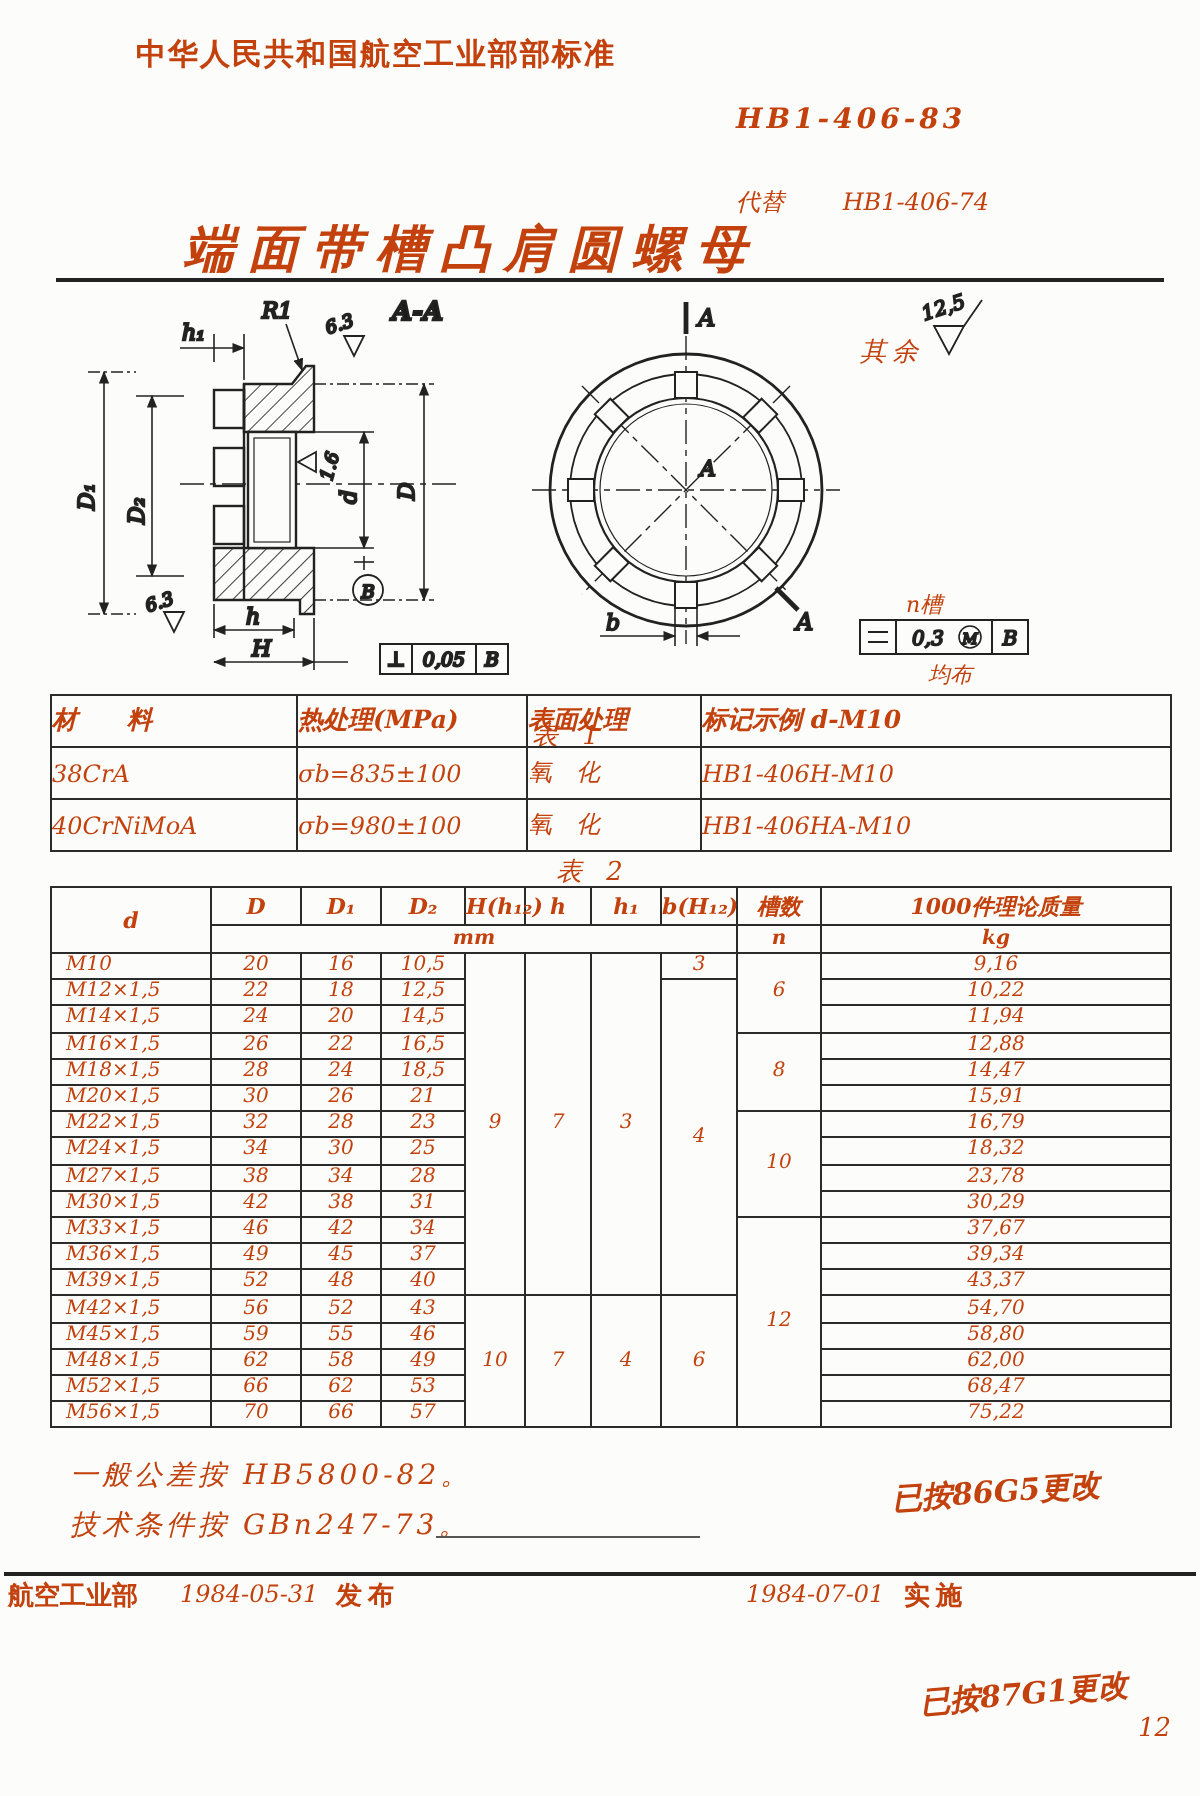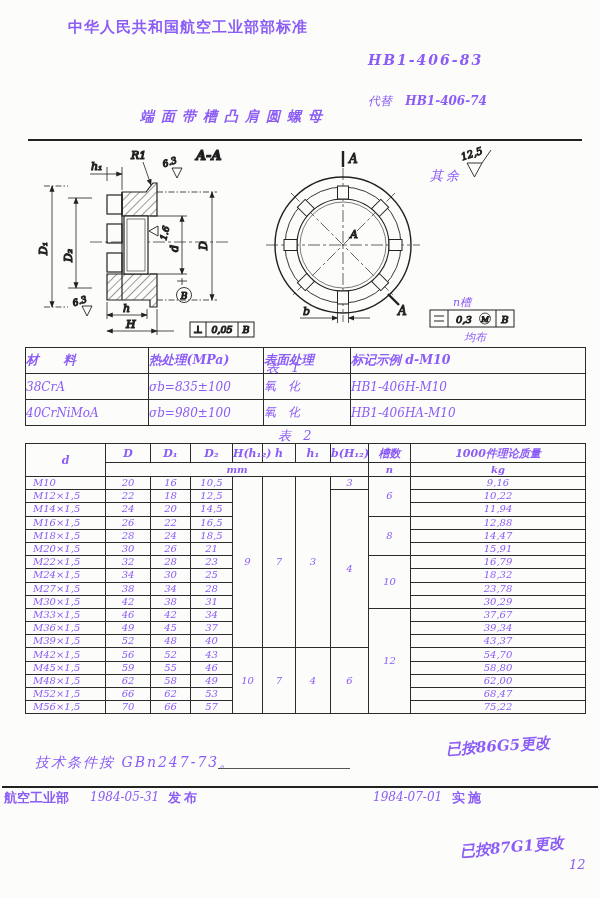--- a/index.html
+++ b/index.html
@@ -1,17 +1,17 @@
 <!DOCTYPE html>
 <html><head>
 <meta charset="utf-8">
 <style>
   html,body{margin:0;padding:0;background:#e8e8e6;}
   #page{position:relative;width:600px;height:898px;background:#fcfcfa;overflow:hidden;
-        font-family:"Liberation Sans",sans-serif;color:#8b5cf6;}
+        font-family:"Liberation Sans",sans-serif;color:#c2410c;}
   .abs{position:absolute;white-space:nowrap;}
   .print{font-family:"Liberation Sans",sans-serif;font-weight:bold;}
   .hw{font-family:"DejaVu Serif",serif;font-style:italic;}
   .rule{position:absolute;border-top:2px solid #222;}
   .thinrule{position:absolute;border-top:1.5px solid #555;}
   svg{position:absolute;left:0;top:0;}
   svg text{fill:#1b1b1b;font-family:"DejaVu Serif",serif;font-style:italic;}
   
   table{border-collapse:collapse;table-layout:fixed;position:absolute;background:transparent;}
   #t1{left:25px;top:347px;width:560px;}
@@ -29,23 +29,23 @@
 </style>
 </head>
 <body>
 
 <div id="page">
 
   <div class="abs print" style="left:68px;top:18px;font-size:15px;letter-spacing:1px;">中华人民共和国航空工业部部标准</div>
   <div class="abs hw" style="left:368px;top:52px;font-size:14px;font-weight:bold;letter-spacing:2px;text-align:center;">HB1-406-83</div>
   <div class="abs" style="left:368px;top:93px;font-size:12px;">
     <span class="hw">代替</span>
-    <span class="hw" style="margin-left:10px;font-weight:bold;">HB1-406-74</span>
+    <span class="hw" style="margin-left:26px;font-weight:normal;">HB1-406-74</span>
   </div>
-  <div class="abs hw" style="left:92px;top:108px;font-size:14px;letter-spacing:7px;font-weight:bold;margin-left:48px;">端面带槽凸肩圆螺母</div>
+  <div class="abs hw" style="left:92px;top:108px;font-size:25px;letter-spacing:7px;font-weight:bold;">端面带槽凸肩圆螺母</div>
   <div class="rule" style="left:28px;top:139px;width:554px;"></div>
 
   <svg width="600" height="898" viewBox="0 0 600 898">
     <defs>
       <pattern id="h45" width="6" height="6" patternUnits="userSpaceOnUse" patternTransform="rotate(45)">
         <line x1="0" y1="0" x2="0" y2="6" stroke="#3a3a3a" stroke-width="1"></line>
       </pattern>
       <marker id="arw" viewBox="0 0 10 10" refX="9" refY="5" markerWidth="8" markerHeight="8" orient="auto-start-reverse">
         <path d="M0,1 L10,5 L0,9 z" fill="#222"></path>
       </marker>
@@ -406,20 +406,21 @@
         <tr>
           <td class="col-d">M56×1,5</td>
           <td>70</td>
           <td>66</td>
           <td>57</td>
           <td class="col-kg">75,22</td>
         </tr>
       </tbody>
   </table>
 
+  <div class="abs hw" style="left:35px;top:729px;font-size:14px;letter-spacing:2px;">一般公差按 HB5800-82。</div>
   <div class="abs hw" style="left:35px;top:754px;font-size:14px;letter-spacing:2px;">技术条件按 GBn247-73。</div>
   <div class="thinrule" style="left:218px;top:768px;width:132px;"></div>
   <div class="abs hw" style="left:446px;top:737px;font-size:15px;transform:rotate(-4deg);font-weight:bold;">已按86G5更改</div>
 
   <div class="rule" style="left:2px;top:786px;width:596px;"></div>
   <div class="abs print" style="left:4px;top:789px;font-size:13px;">航空工业部</div>
   <div class="abs hw" style="left:90px;top:790px;font-size:12px;">1984-05-31</div>
   <div class="abs print" style="left:168px;top:789px;font-size:13px;letter-spacing:3px;">发布</div>
   <div class="abs hw" style="left:373px;top:790px;font-size:12px;">1984-07-01</div>
   <div class="abs print" style="left:452px;top:789px;font-size:13px;letter-spacing:3px;">实施</div>

